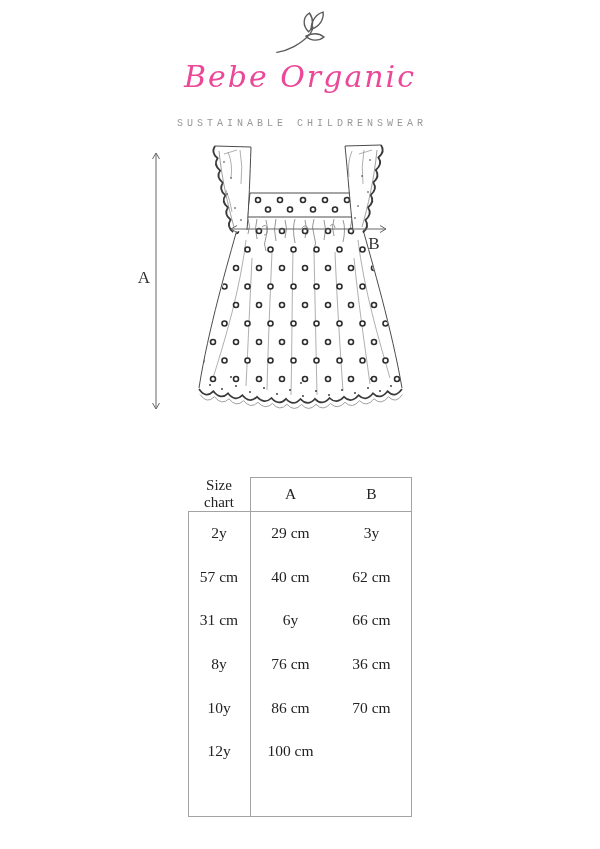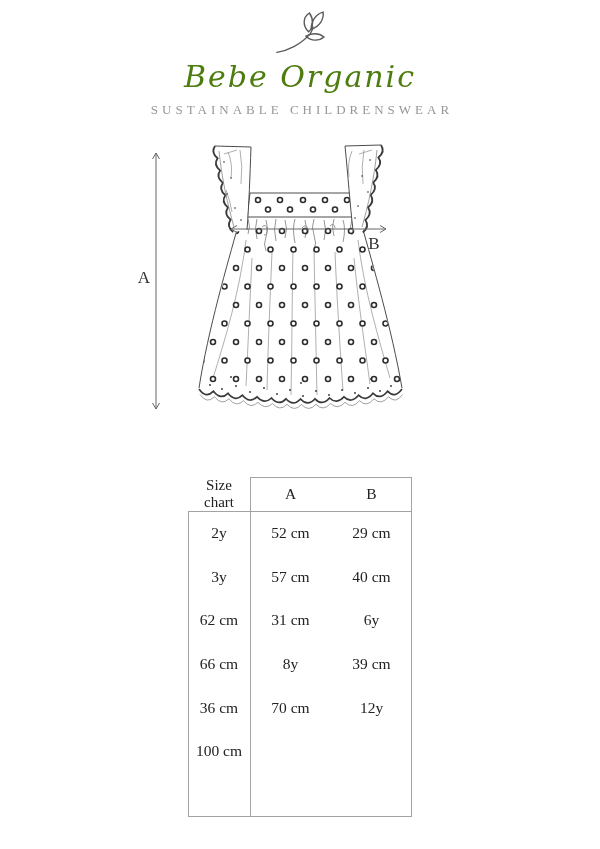--- a/index.html
+++ b/index.html
@@ -5,25 +5,25 @@
   html,body{margin:0;padding:0;background:#ffffff;}
   body{
     width:600px;height:849px;position:relative;overflow:hidden;
     font-family:"Liberation Serif",serif;color:#2b2b2b;
   }
   
   .brand-header{position:absolute;top:10px;left:0;width:600px;text-align:center;}
   .sprig{display:block;margin:0 auto;width:60px;height:48px;}
   .brand-name{
     font-family:"DejaVu Serif",serif;font-style:italic;font-weight:400;
-    font-size:30px;letter-spacing:2px;color:#4d7c0f;margin-top:2px;line-height:34px;
+    font-size:30px;letter-spacing:2px;color:#ec4899;margin-top:2px;line-height:34px;
   }
   .brand-tagline{
-    font-family:Liberation Serif, serif;font-size:13px;letter-spacing:4px;
-    text-indent:4px;color:#979797;margin-top:8px;
+    font-family:Liberation Mono, monospace;font-size:10px;letter-spacing:4px;
+    text-indent:4px;color:#979797;margin-top:24px;
   }
   
   .diagram-svg{position:absolute;top:0;left:0;width:600px;height:460px;}
   
   .table-wrap{position:absolute;left:188px;top:477px;width:224px;height:340px;}
   .hdr-box{position:absolute;left:62px;top:0;width:160px;height:33px;
     border:1px solid #a3a3a3;border-bottom:none;}
   .body-box{position:absolute;left:0;top:34px;width:222px;height:281px;
     border:1px solid #a3a3a3;height:304px;}
   .col-divider{position:absolute;left:62px;top:34px;width:0;height:306px;
@@ -208,35 +208,36 @@
 
   <div class="grid">
 
     <div class="cell corner-cell">
       <span>Size chart</span>
     </div>
     <div class="cell">A</div>
     <div class="cell">B</div>
 
     <div class="cell">2y</div>
-    <div class="cell">52 cm</div>
     <div class="cell">29 cm</div>
 
     <div class="cell">3y</div>
     <div class="cell">57 cm</div>
     <div class="cell">40 cm</div>
 
     <div class="cell">62 cm</div>
     <div class="cell">31 cm</div>
 
     <div class="cell">6y</div>
     <div class="cell">66 cm</div>
 
     <div class="cell">8y</div>
-    <div class="cell">39 cm</div>
+    <div class="cell">76 cm</div>
     <div class="cell">36 cm</div>
 
+    <div class="cell">10y</div>
+    <div class="cell">86 cm</div>
     <div class="cell">70 cm</div>
 
     <div class="cell">12y</div>
     <div class="cell">100 cm</div>
   </div>
 </div>
 
 </body></html>

